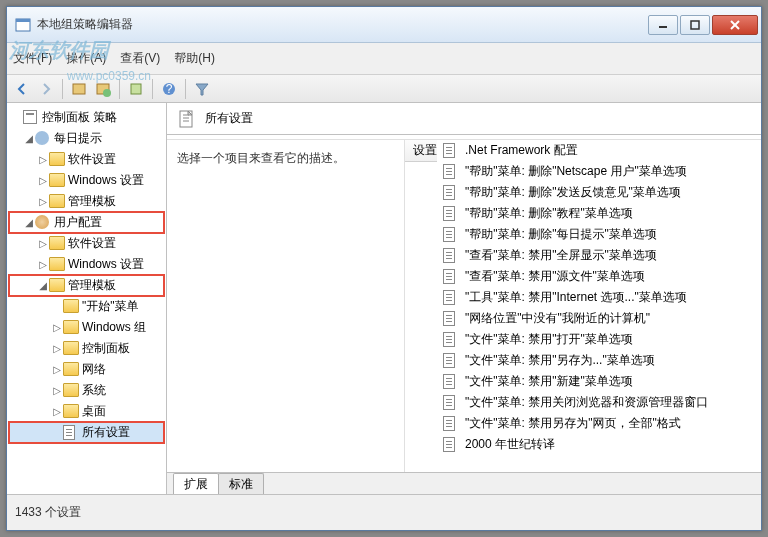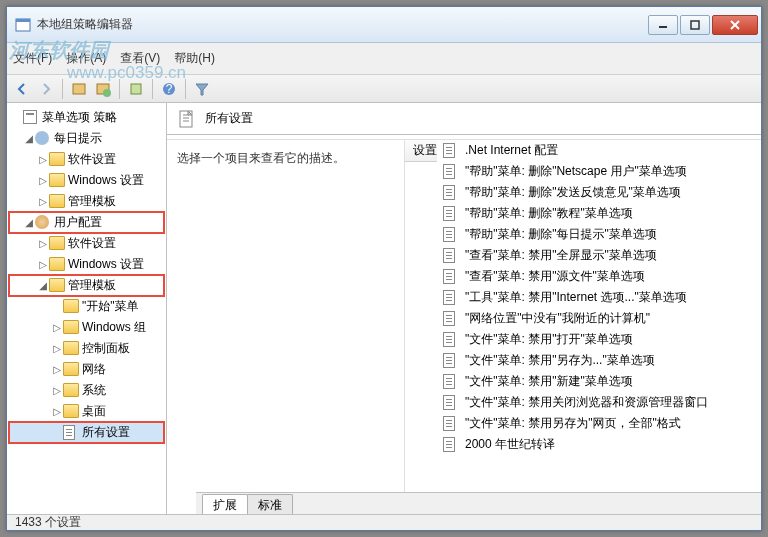--- a/index.html
+++ b/index.html
@@ -17,21 +17,21 @@
 .tbtn.close { background: linear-gradient(#e57a6a,#c8412b); width: 46px; border-color: #a04030; color: #fff; font-size: 14px; margin-right: 3px; }
 
 .menubar { height: 32px; display: flex; align-items: center; padding-left: 6px; background: #f0f0f0; border-bottom: 1px solid #d0d0d0; }
 .menubar span { margin-right: 14px; color: #333; cursor: default; }
 
 .toolbar { height: 28px; display: flex; align-items: center; padding-left: 4px; background: linear-gradient(#f5f5f5,#e8e8e8); border-bottom: 1px solid #c0c0c0; gap: 2px; }
 .toolbar .tb { width: 22px; height: 22px; display: flex; align-items: center; justify-content: center; border: 1px solid transparent; cursor: pointer; }
 .toolbar .sep { width: 1px; height: 20px; background: #c0c0c0; margin: 0 3px; }
 
 .watermark { position: absolute; left: 2px; top: 30px; color: #7fb8d8; font-size: 20px; font-weight: bold; font-style: italic; opacity: 0.7; pointer-events: none; z-index: 5; }
-.watermark-url { position: absolute; left: 60px; top: 56px; color: #7fb8d8; font-size: 17px; opacity: 0.7; pointer-events: none; z-index: 5; text-align: center; }
+.watermark-url { position: absolute; left: 60px; top: 62px; color: #7fb8d8; font-size: 12px; opacity: 0.7; pointer-events: none; z-index: 5; text-align: center; }
 
 .content { flex: 1; display: flex; overflow: hidden; }
 .tree { width: 160px; border-right: 1px solid #c0c0c0; padding: 4px 2px; overflow: auto; background: #fff; }
 .tree-item { display: flex; align-items: center; padding: 2px 0; cursor: default; white-space: nowrap; }
 .tree-item .exp { width: 12px; text-align: center; color: #666; font-size: 10px; cursor: pointer; }
 .tree-item .ticon { width: 16px; height: 16px; margin-right: 3px; flex-shrink: 0; }
 .tree-item .tlabel { color: #000; }
 .tree-item.selected { background: #d0e4f7; }
 .tree-item.selected .tlabel { }
 .indent-0 { padding-left: 2px; }
@@ -52,25 +52,25 @@
 .right-header { height: 32px; border-bottom: 1px solid #c0c0c0; display: flex; align-items: center; padding-left: 10px; background: #fff; }
 .right-header .ricon { width: 20px; height: 20px; margin-right: 8px; }
 .right-body { flex: 1; display: flex; overflow: hidden; border-top: 1px solid #e0e0e0; margin-top:4px;gap:47px;}
 .right-left { width: 190px; padding: 10px 10px; color: #333; }
 .right-list { flex: 1; display: flex; flex-direction: row; border-left: 1px solid #e0e0e0; overflow: hidden; }
 .list-header { height: 22px; border-bottom: 1px solid #d0d0d0; display: flex; align-items: center; padding-left: 8px; background: linear-gradient(#fcfcfc,#f0f0f0); }
 .list-scroll { flex: 1; overflow-y: scroll; overflow-x: hidden; }
 .list-row { display: flex; align-items: center; padding: 2px 6px; cursor: default; }
 .list-row .licon { width: 16px; height: 16px; margin-right: 6px; flex-shrink: 0; }
 
-.tabs { height: 22px; display: flex; align-items: center; padding-left: 6px; border-top: 1px solid #c0c0c0; background: #f0f0f0; margin-left: 29px; }
+.tabs { height: 22px; display: flex; align-items: flex-end; padding-left: 6px; border-top: 1px solid #c0c0c0; background: #f0f0f0; }
 .tab { padding: 2px 10px; border: 1px solid #b0b0b0; border-bottom: none; background: #fff; margin-right: -1px; cursor: pointer; border-radius: 2px 2px 0 0; position: relative; top: 1px; }
 .tab.inactive { background: #e8e8e8; }
 
-.statusbar { height: 16px; border-top: 1px solid #c0c0c0; display: flex; align-items: center; padding-left: 8px; background: #f0f0f0; color: #333; }
+.statusbar { height: 36px; border-top: 1px solid #c0c0c0; display: flex; align-items: center; padding-left: 8px; background: #f0f0f0; color: #333; }
 
 ::-webkit-scrollbar { width: 16px; }
 ::-webkit-scrollbar-track { background: #e8e8e8; border-left: 1px solid #c8c8c8; }
 ::-webkit-scrollbar-thumb { background: linear-gradient(to right,#d0e0f0,#a8c4e0); border: 1px solid #88a8c8; border-radius: 2px; }
 ::-webkit-scrollbar-button { height: 16px; background: #e0e8f0; border: 1px solid #a8c4e0; }
 </style>
 </head>
 <body>
 
 <div class="window">
@@ -156,21 +156,21 @@
 
   <div class="watermark">河东软件园</div>
   <div class="watermark-url">www.pc0359.cn</div>
 
   <div class="content">
 
     <div class="tree">
       <div class="tree-item indent-0">
           <span class="exp"></span>
           <span class="ticon"><span class="policy-icon"></span></span>
-          <span class="tlabel">菜单选项 策略</span>
+          <span class="tlabel">控制面板 策略</span>
         </div>
       <div class="tree-item indent-1">
           <span class="exp">◢</span>
           <span class="ticon"><span class="gear-icon"></span></span>
           <span class="tlabel">每日提示</span>
         </div>
       <div class="tree-item indent-2">
           <span class="exp">▷</span>
           <span class="ticon"><span class="folder-icon"></span></span>
           <span class="tlabel">软件设置</span>
@@ -257,21 +257,21 @@
         <div class="right-left">
           <span>选择一个项目来查看它的描述。</span>
         </div>
         <div class="right-list">
           <div class="list-header">
             <span>设置</span>
           </div>
           <div class="list-scroll">
             <div class="list-row">
                 <span class="licon"><span class="paper-icon"></span></span>
-                <span>.Net Internet 配置</span>
+                <span>.Net Framework 配置</span>
               </div>
             <div class="list-row">
                 <span class="licon"><span class="paper-icon"></span></span>
                 <span>"帮助"菜单: 删除"Netscape 用户"菜单选项</span>
               </div>
             <div class="list-row">
                 <span class="licon"><span class="paper-icon"></span></span>
                 <span>"帮助"菜单: 删除"发送反馈意见"菜单选项</span>
               </div>
             <div class="list-row">

